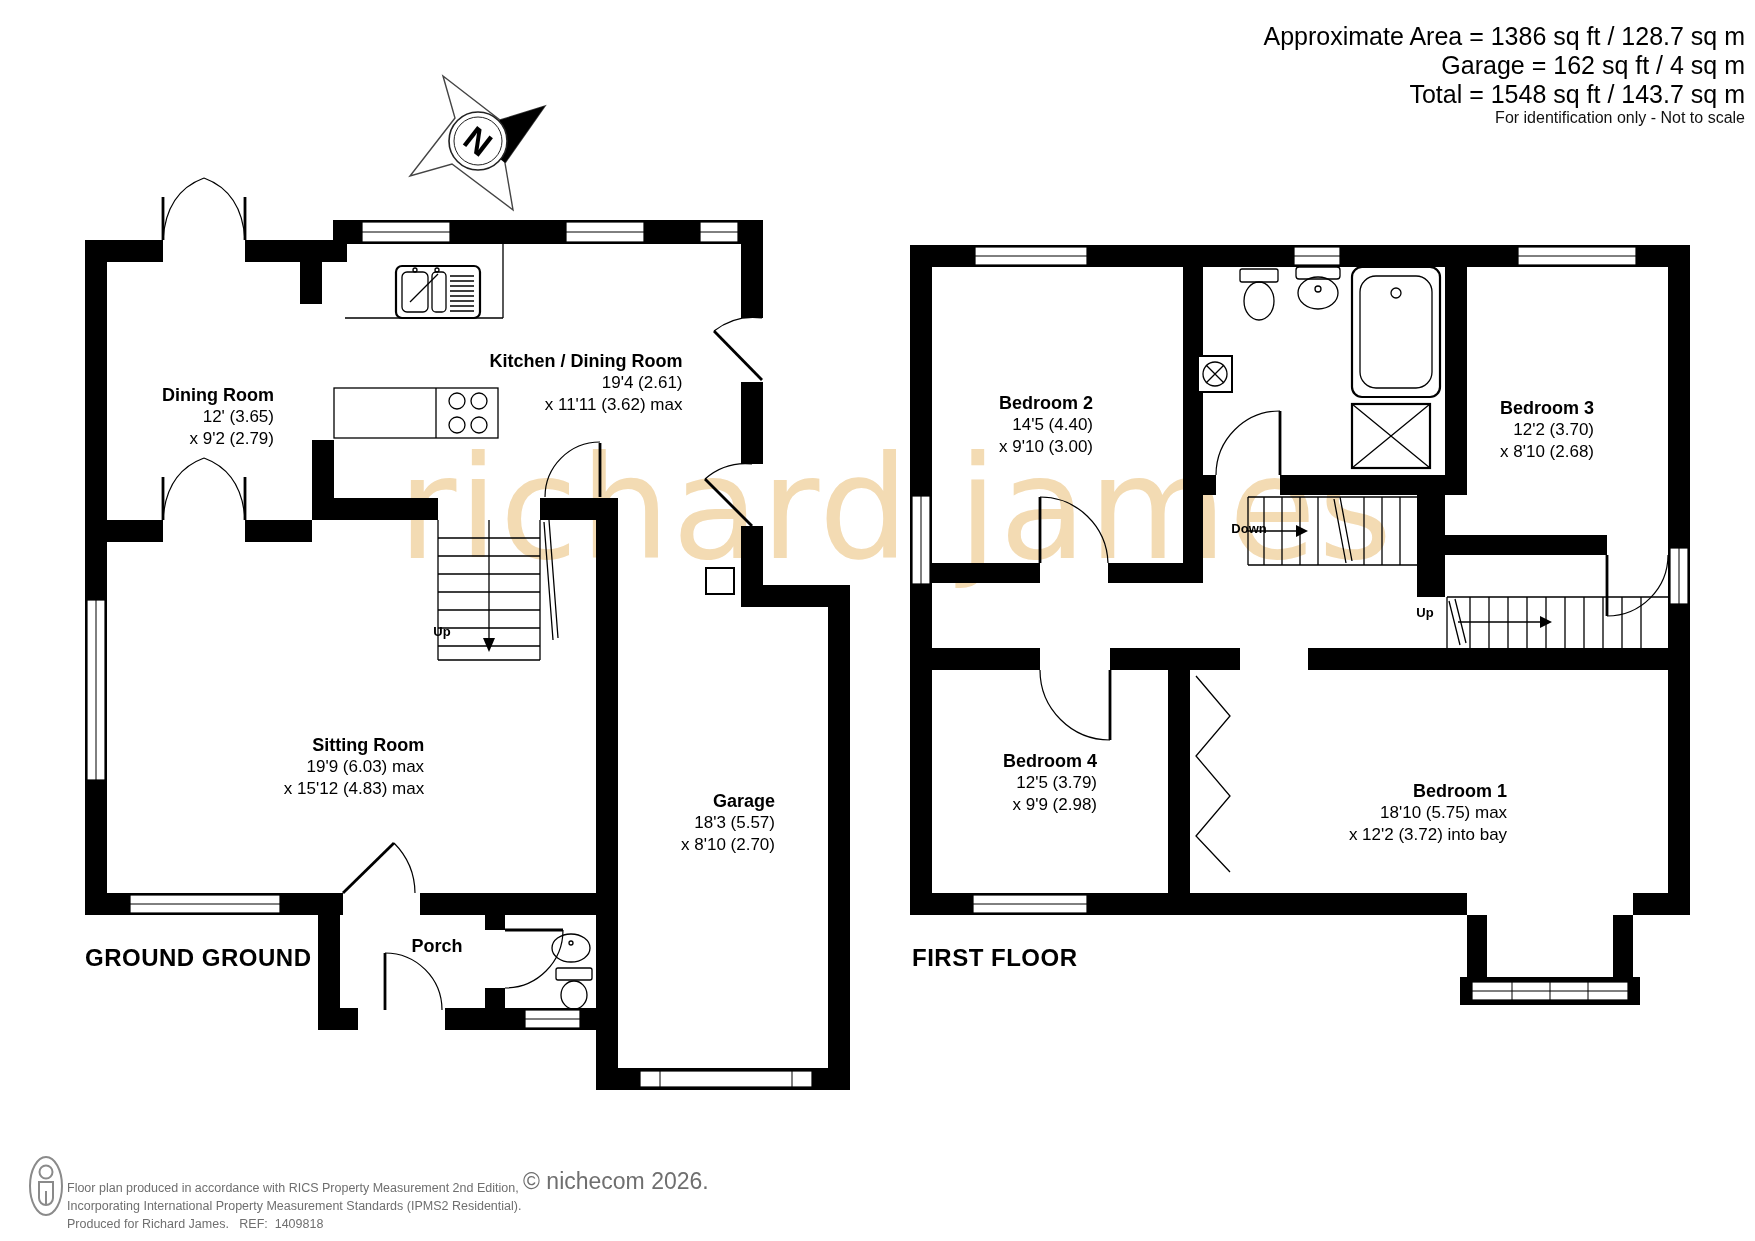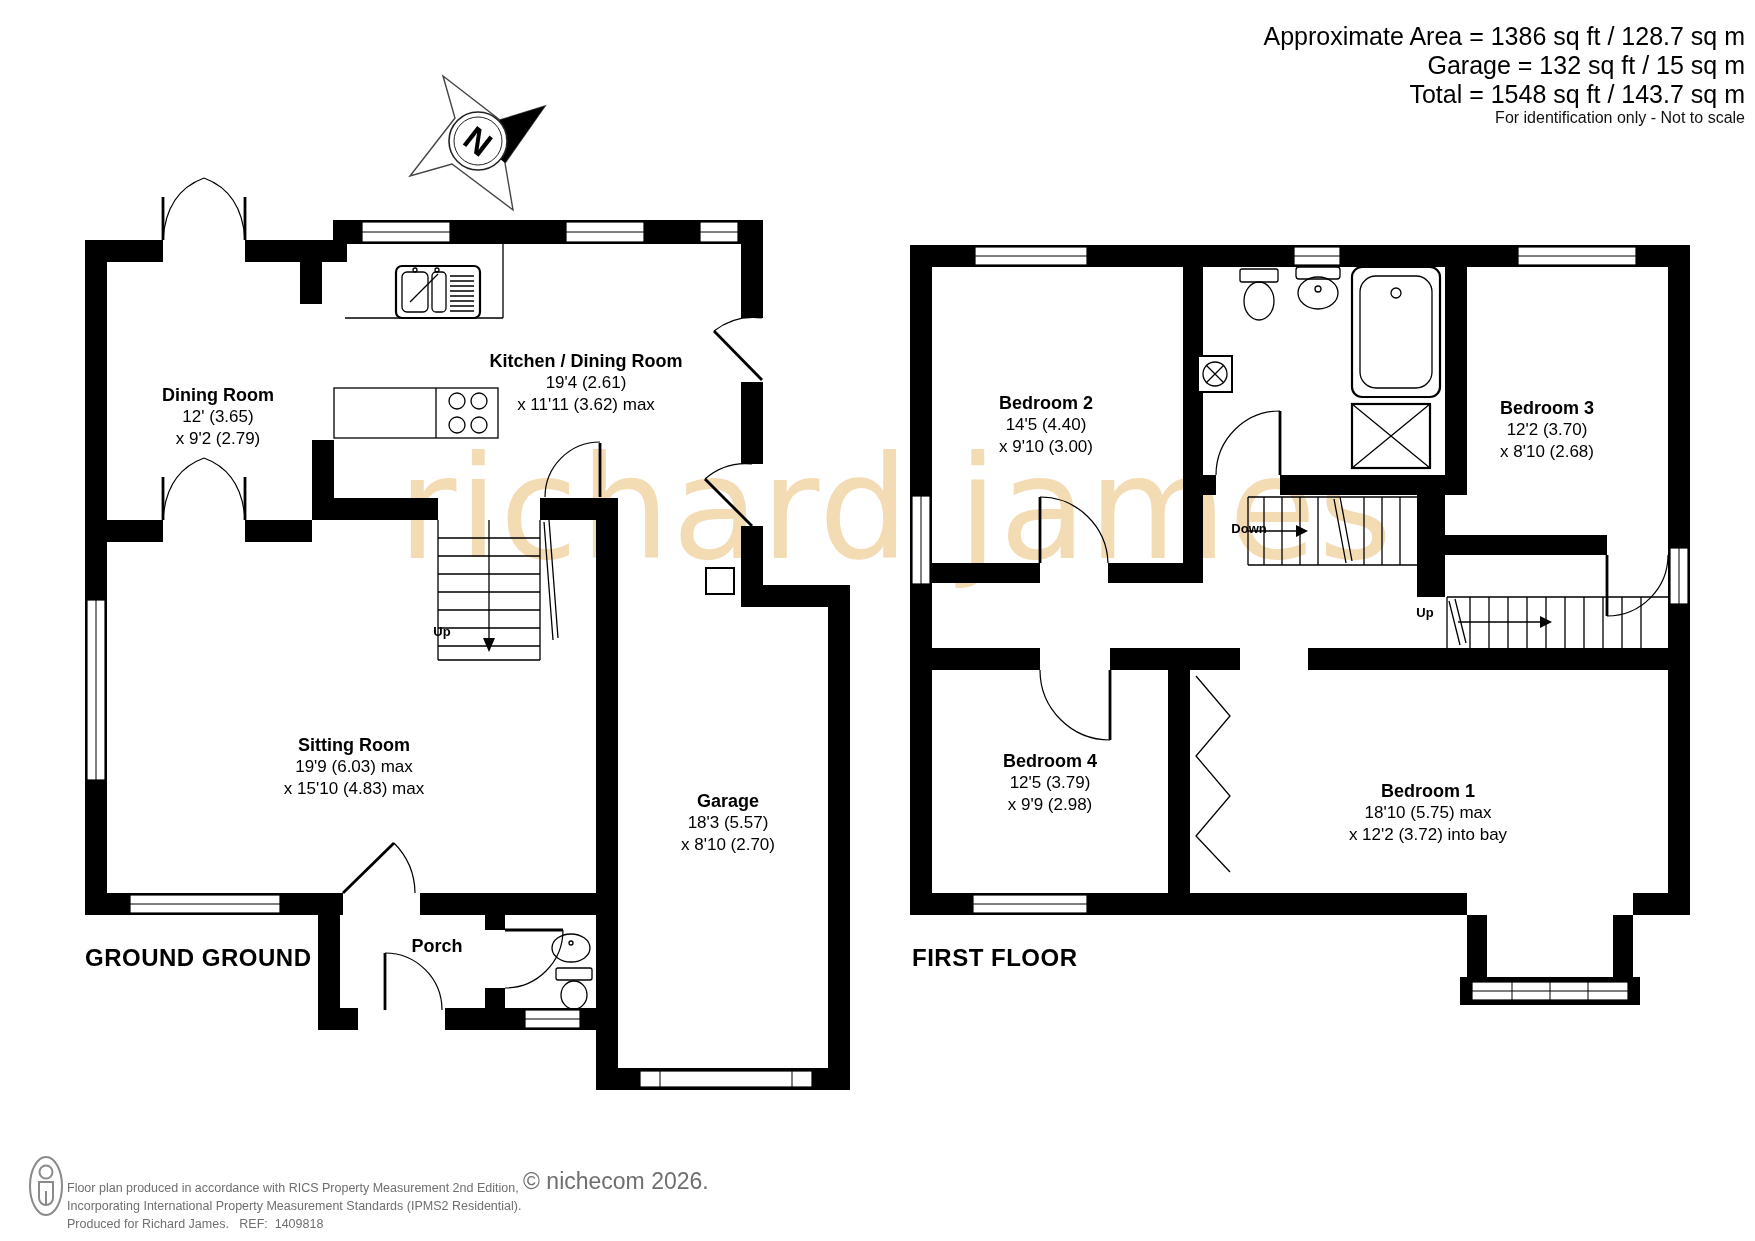--- a/index.html
+++ b/index.html
@@ -9,21 +9,21 @@
   .hdr{position:absolute;top:22px;right:10px;text-align:right;}
   .hdr .big{font-size:25px;line-height:29px;white-space:pre;}
   .hdr .note{font-size:16px;line-height:18px;color:#111;}
   
   .wm{position:absolute;left:398px;top:438px;font-size:142px;line-height:1;
       letter-spacing:2px;color:var(--watermark,#f3dbb3);white-space:nowrap;z-index:1;
       font-family:"DejaVu Sans", sans-serif;}
   
   .plan{position:absolute;left:0;top:0;z-index:2;}
   
-  .lbl{position:absolute;transform:translateX(-50%);text-align:center;z-index:3;white-space:nowrap;}
+  .lbl{position:absolute;transform:translateX(-50%);text-align:right;z-index:3;white-space:nowrap;}
   .rname{font-weight:bold;font-size:18px;line-height:22px;}
   .rdim{font-size:17px;line-height:22px;}
   .floor-title{position:absolute;font-weight:bold;font-size:24px;letter-spacing:.5px;z-index:3;}
   .stair{position:absolute;transform:translateX(-50%);font-weight:bold;font-size:13px;z-index:3;margin-left:25px;}
   
   .footer{position:absolute;left:67px;top:1154px;color:var(--footer_text,#6f6f6f);
           font-size:12.5px;line-height:18px;z-index:3;margin-top:25px;}
   .footer div{white-space:pre-wrap;}
   .brand{position:absolute;left:523px;top:1168px;font-size:23px;color:var(--footer_text,#6f6f6f);z-index:3;}
   .picon{position:absolute;left:28px;top:1155px;z-index:3;}
@@ -37,21 +37,21 @@
   .winline{stroke:#000;stroke-width:1;fill:none;}
   .blackfill{fill:#000;}
 </style>
 </head>
 <body>
 
 <div class="canvas">
 
   <div class="hdr">
     <div class="big">Approximate Area = 1386 sq ft / 128.7 sq m</div>
-    <div class="big">Garage = 132 sq ft / 15 sq m</div>
+    <div class="big">Garage = 162 sq ft / 4 sq m</div>
     <div class="big">Total = 1548 sq ft / 143.7 sq m</div>
     <div class="note">For identification only - Not to scale</div>
   </div>
 
   <div class="wm">richard james</div>
 
   <svg class="plan" width="1755" height="1241" viewBox="0 0 1755 1241">
 
     <g>
       <polygon points="443,76 500,120 545,106 505,163 513,210 452,164 410,176 455,118" fill="#fff" stroke="#444" stroke-width="1.4"></polygon>
@@ -272,21 +272,21 @@
     <div class="rdim">x 9'2 (2.79)</div>
   </div>
   <div class="lbl" style="left:586px;top:350px">
     <div class="rname">Kitchen / Dining Room</div>
     <div class="rdim">19'4 (2.61)</div>
     <div class="rdim">x 11'11 (3.62) max</div>
   </div>
   <div class="lbl" style="left:354px;top:734px">
     <div class="rname">Sitting Room</div>
     <div class="rdim">19'9 (6.03) max</div>
-    <div class="rdim">x 15'10 (4.83) max</div>
+    <div class="rdim">x 15'12 (4.83) max</div>
   </div>
   <div class="lbl" style="left:728px;top:790px">
     <div class="rname">Garage</div>
     <div class="rdim">18'3 (5.57)</div>
     <div class="rdim">x 8'10 (2.70)</div>
   </div>
   <div class="lbl" style="left:437px;top:935px">
     <div class="rname">Porch</div>
   </div>
 

